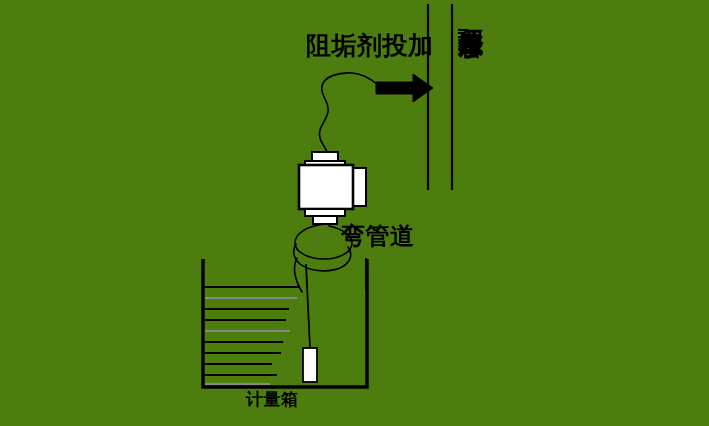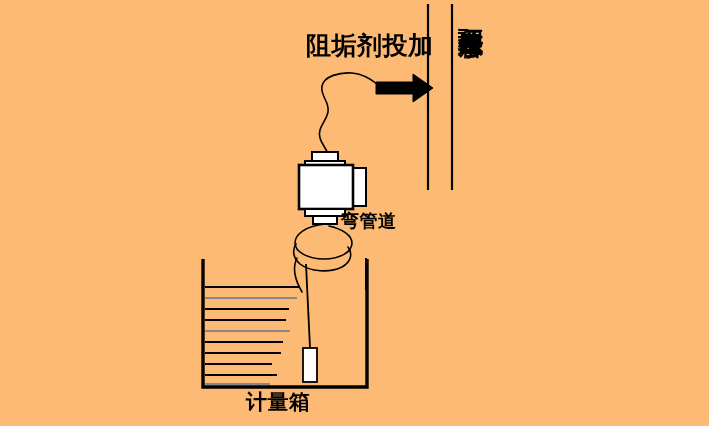--- a/index.html
+++ b/index.html
@@ -7,21 +7,21 @@
     padding: 0;
     background: #ffffff;
   }
   body {
     font-family: "DejaVu Sans", "Liberation Sans", sans-serif;
   }
   #canvas {
     position: relative;
     width: 709px;
     height: 426px;
-    background: #fdba74;
+    background: #4d7c0f;
     overflow: hidden;
   }
   #diagram-svg {
     position: absolute;
     left: 0;
     top: 0;
     width: 709px;
     height: 426px;
   }
   .label {
@@ -37,27 +37,27 @@
     top: 33px;
     font-size: 25px;
   }
   .label-pump {
     left: 216px;
     top: 165px;
     font-size: 25px;
   }
   .label-bentpipe {
     left: 341px;
-    top: 212px;
-    font-size: 18px;
+    top: 224px;
+    font-size: 24px;
   }
   .label-tank {
     left: 246px;
     top: 391px;
-    font-size: 21px;
+    font-size: 17px;
   }
   .label-vertical {
     left: 457px;
     top: 8px;
     font-size: 25px;
     writing-mode: vertical-rl;
     text-orientation: upright;
     letter-spacing: 1px;
   }
 </style>

